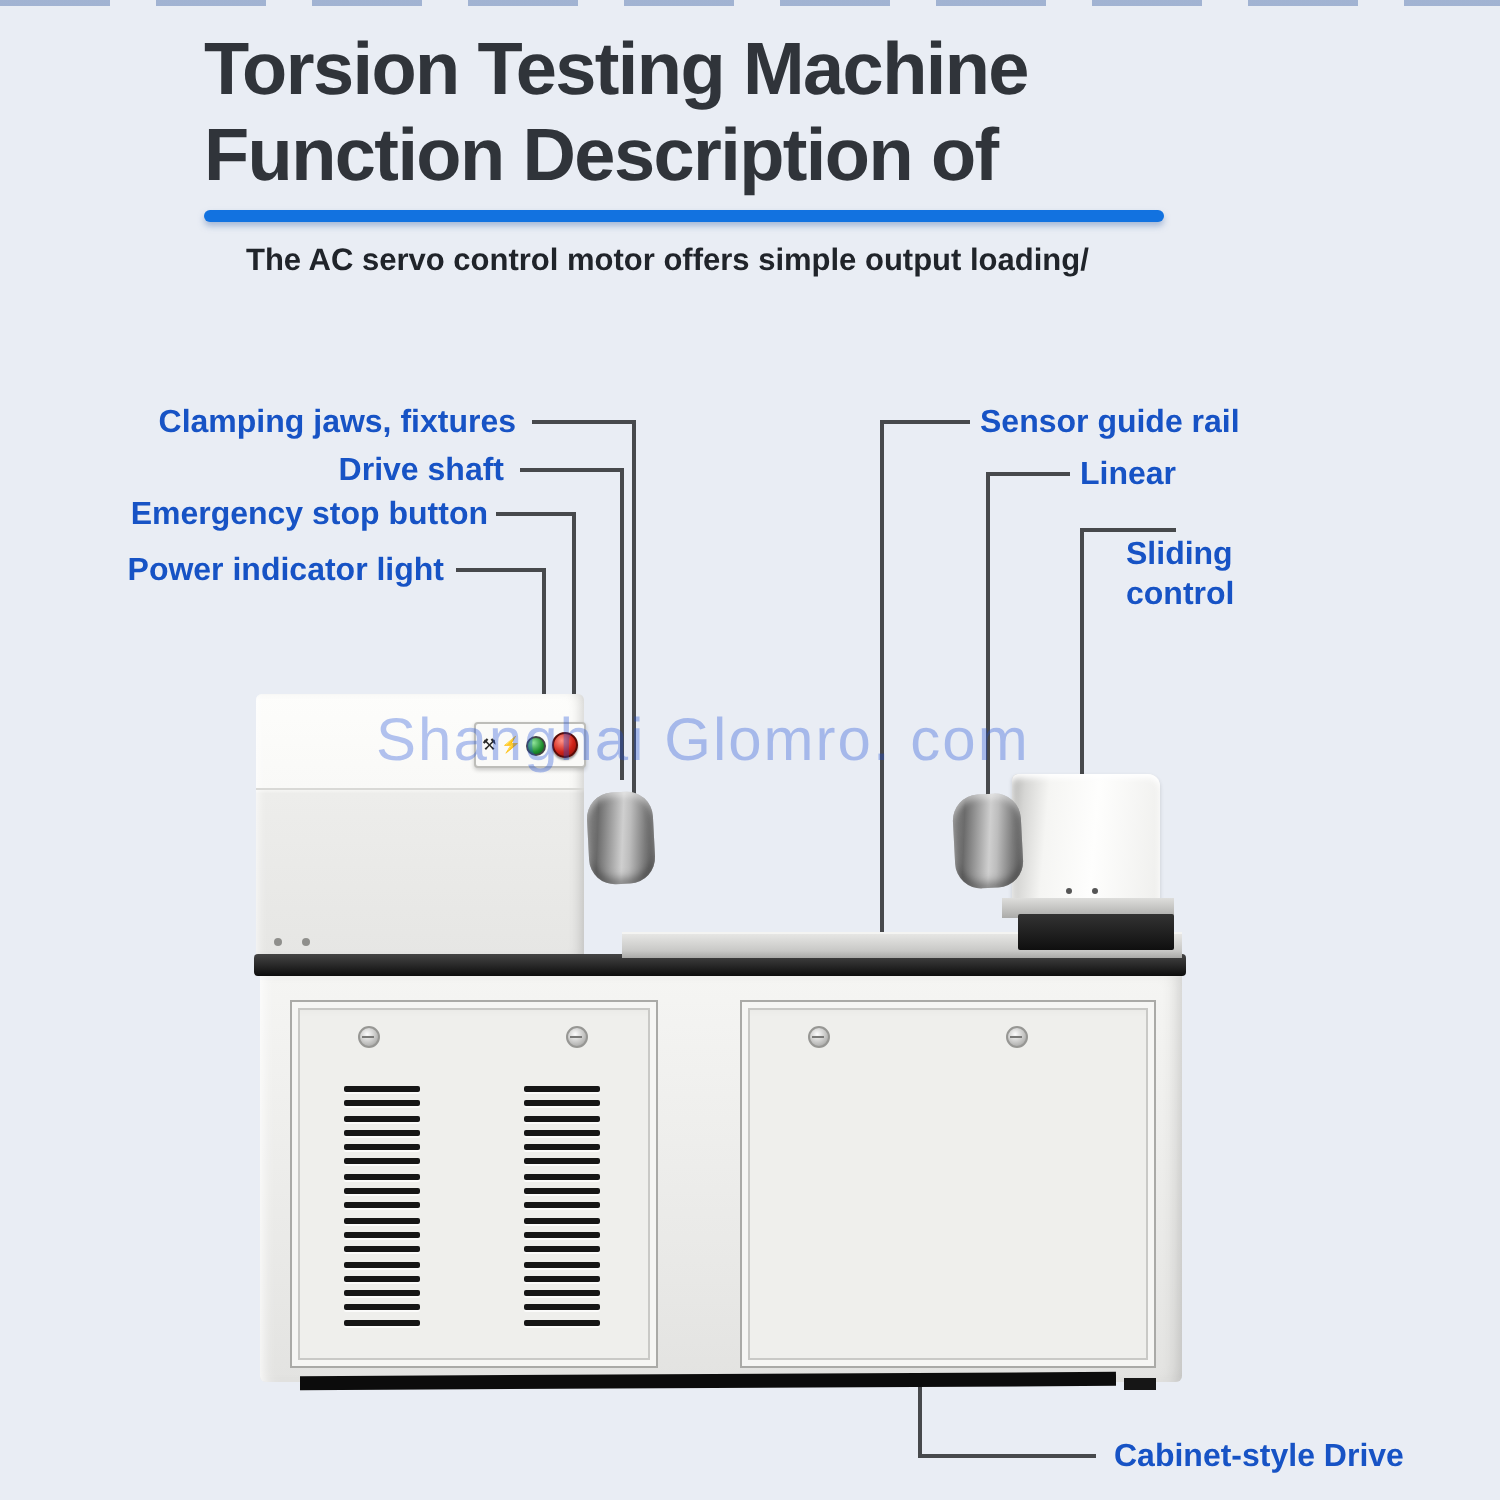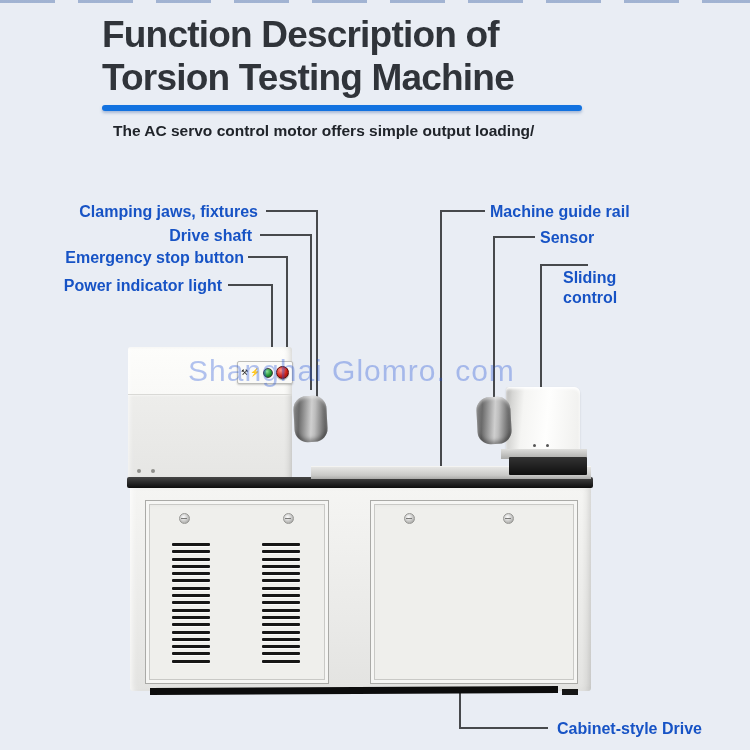--- a/index.html
+++ b/index.html
@@ -6,21 +6,21 @@
   body{width:750px;height:750px;overflow:hidden;font-family:"Liberation Sans",sans-serif;}
   .page{position:relative;width:750px;height:750px;background:#e9edf4;overflow:hidden;}
 
   .top-bar{position:absolute;left:0;top:0;width:750px;height:3px;
     background:repeating-linear-gradient(90deg,rgba(45,85,155,.38) 0 55px,rgba(45,85,155,0) 55px 78px);}
 
   .title{position:absolute;left:102px;top:13px;font-size:37px;line-height:43px;font-weight:bold;
     letter-spacing:-.8px;color:var(--title-dark);}
   .underline{position:absolute;left:102px;top:105px;width:480px;height:6px;border-radius:3px;
     background:var(--accent);box-shadow:0 2px 3px rgba(110,140,190,.55);}
-  .subtitle{position:absolute;left:113px;top:118px;font-size:15.5px;line-height:25px;font-weight:bold;
+  .subtitle{position:absolute;left:123px;top:118px;font-size:15.5px;line-height:25px;font-weight:bold;
     color:#20242a;}
 
   .lbl{position:absolute;font-size:16px;font-weight:bold;color:var(--label-blue);white-space:nowrap;line-height:20px;}
   .lbl.wrap{white-space:normal;width:82px;}
   .lbl.right{text-align:right;}
 
   .hline,.vline{position:absolute;background:var(--line-gray);}
   .hline{height:2px;}
   .vline{width:2px;}
 
@@ -84,35 +84,35 @@
   .cabinet-foot{left:562px;top:689px;width:16px;height:6px;background:#161616;z-index:3;}
 </style>
 </head>
 <body>
 
 <div class="page">
 
   <div class="top-bar"></div>
 
   <div class="title">
+    <div>Torsion Testing Machine</div>
     <div>Function Description of</div>
-    <div>Torsion Testing Machine</div>
   </div>
   <div class="underline"></div>
   <div class="subtitle">
     <div>The AC servo control motor offers simple output loading/</div>
   </div>
 
   <div class="lbl right" style="right:492px;top:202px;">Clamping jaws, fixtures</div>
   <div class="lbl right" style="right:498px;top:226px;">Drive shaft</div>
   <div class="lbl right" style="right:506px;top:248px;">Emergency stop button</div>
   <div class="lbl right" style="right:528px;top:276px;">Power indicator light</div>
 
-  <div class="lbl" style="left:490px;top:202px;">Machine guide rail</div>
-  <div class="lbl" style="left:540px;top:228px;">Sensor</div>
+  <div class="lbl" style="left:490px;top:202px;">Sensor guide rail</div>
+  <div class="lbl" style="left:540px;top:228px;">Linear</div>
   <div class="lbl wrap" style="left:563px;top:268px;">Sliding control</div>
   <div class="lbl" style="left:557px;top:719px;">Cabinet-style Drive</div>
 
   <div class="hline" style="left:266px;top:210px;width:52px;"></div>
   <div class="vline" style="left:316px;top:210px;height:188px;"></div>
   <div class="hline" style="left:260px;top:234px;width:52px;"></div>
   <div class="vline" style="left:310px;top:234px;height:156px;"></div>
   <div class="hline" style="left:248px;top:256px;width:40px;"></div>
   <div class="vline" style="left:286px;top:256px;height:112px;"></div>
   <div class="hline" style="left:228px;top:284px;width:45px;"></div>

